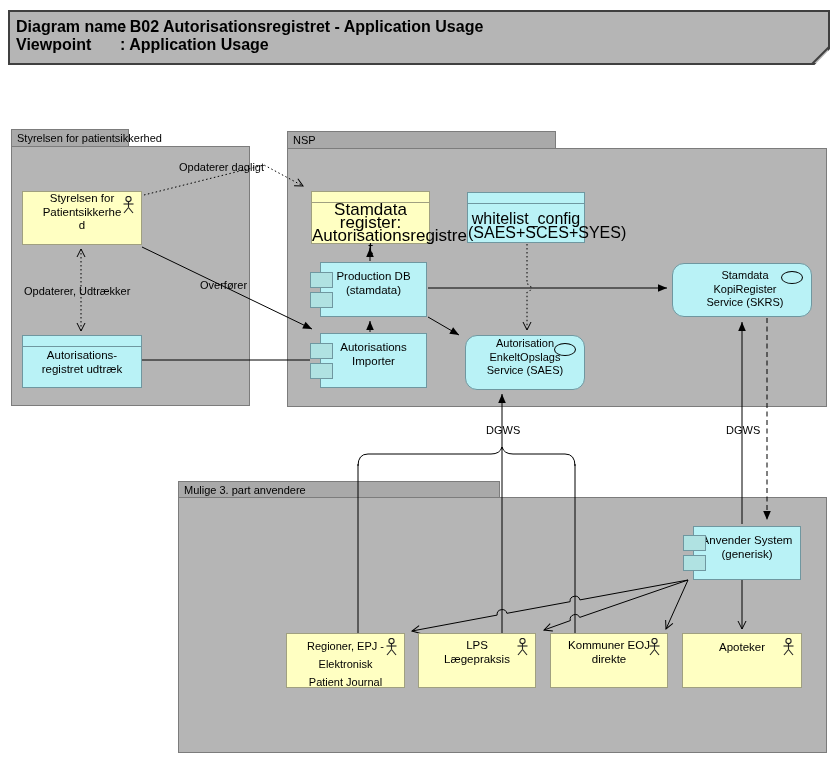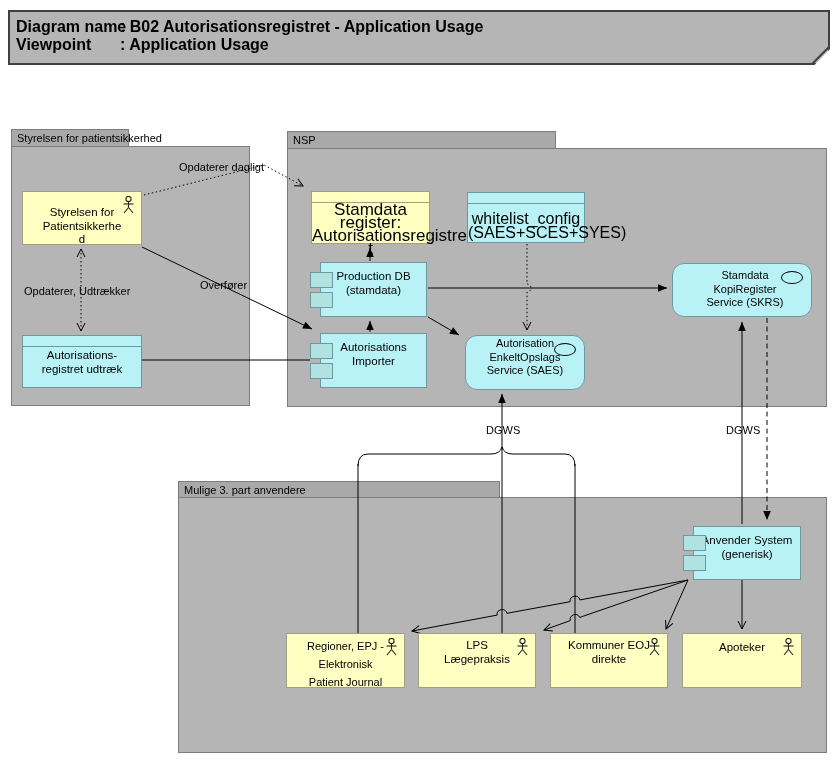--- a/index.html
+++ b/index.html
@@ -113,21 +113,21 @@
   </svg>
 
   <div class="abs node yellow" style="left:22px;top:191px;width:120px;height:54px;">
     <svg class="actor" width="13" height="18" viewBox="0 0 13 18">
       <circle cx="6.5" cy="3" r="2.6" fill="none" stroke="#222" stroke-width="1.1"></circle>
       <line x1="6.5" y1="5.6" x2="6.5" y2="11.5" stroke="#222" stroke-width="1.1"></line>
       <line x1="1.5" y1="8" x2="11.5" y2="8" stroke="#222" stroke-width="1.1"></line>
       <line x1="6.5" y1="11.5" x2="2" y2="17" stroke="#222" stroke-width="1.1"></line>
       <line x1="6.5" y1="11.5" x2="11" y2="17" stroke="#222" stroke-width="1.1"></line>
     </svg>
-    <span class="node-label" style="padding-top:14px;">Styrelsen for
+    <span class="node-label" style="padding-top:0;">Styrelsen for
 Patientsikkerhe
 d</span>
   </div>
 
   <div class="abs node cyan" style="left:22px;top:335px;width:120px;height:53px;">
     <div class="band"></div>
     <span class="node-label" style="padding-top:13px;">Autorisations-
 registret udtræk</span>
   </div>
 

